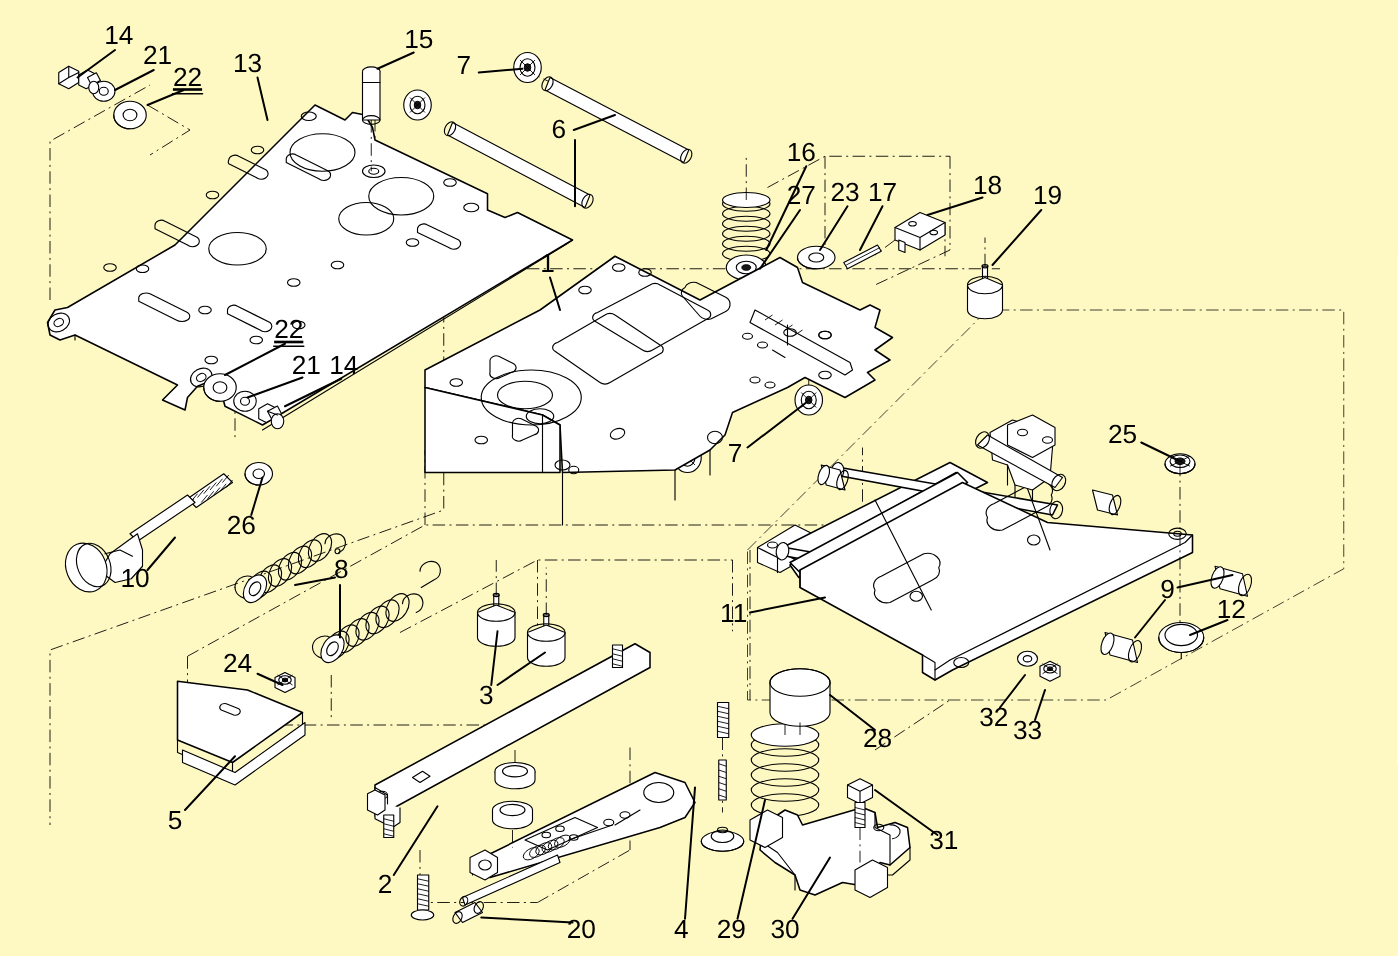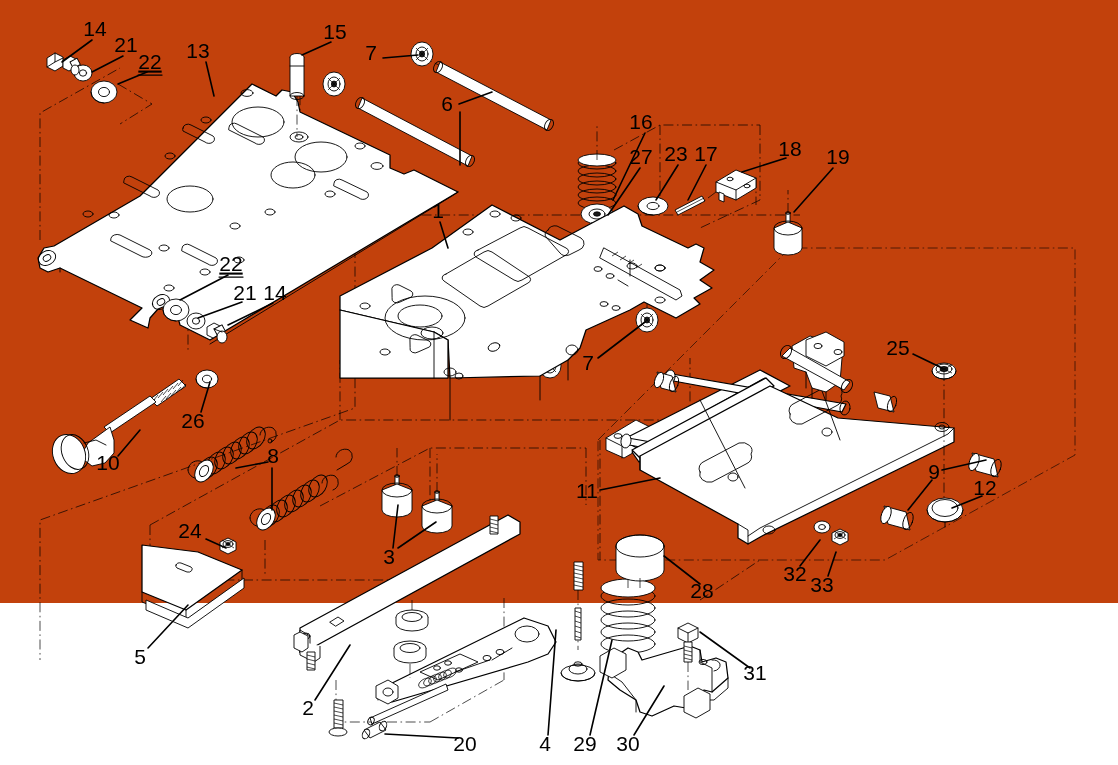--- a/index.html
+++ b/index.html
@@ -1,17 +1,17 @@
 <!DOCTYPE html>
 <html><head>
 <meta charset="utf-8">
 <style>
   html,body{margin:0;padding:0;background:#ffffff;}
   body{width:1118px;height:765px;overflow:hidden;font-family:"Liberation Sans",sans-serif;}
-  #diagram-root{position:relative;width:1118px;height:603px;background:#c2410c;}
+  #diagram-root{position:relative;width:1118px;height:765px;background:#fef9c3;}
   svg{display:block;}
   .ln{fill:none;stroke:#000;stroke-width:1.25;stroke-linejoin:round;stroke-linecap:round;}
   .ln-thin{fill:none;stroke:#000;stroke-width:0.9;stroke-linejoin:round;stroke-linecap:round;}
   .ln-hair{fill:none;stroke:#000;stroke-width:0.7;}
   .fillw{fill:#ffffff;stroke:#000;stroke-width:1.25;stroke-linejoin:round;}
   .fillw-t{fill:#ffffff;stroke:#000;stroke-width:0.9;stroke-linejoin:round;}
   .dashdot{fill:none;stroke:#000;stroke-width:0.8;stroke-dasharray:14 4 2 4;}
   .dashdot2{fill:none;stroke:#000;stroke-width:0.7;stroke-dasharray:10 3.5 1.6 3.5;}
   .leader{fill:none;stroke:#000;stroke-width:1.6;stroke-linecap:round;}
   .lbl{font-family:"Liberation Sans",sans-serif;font-size:21px;fill:#000;}

